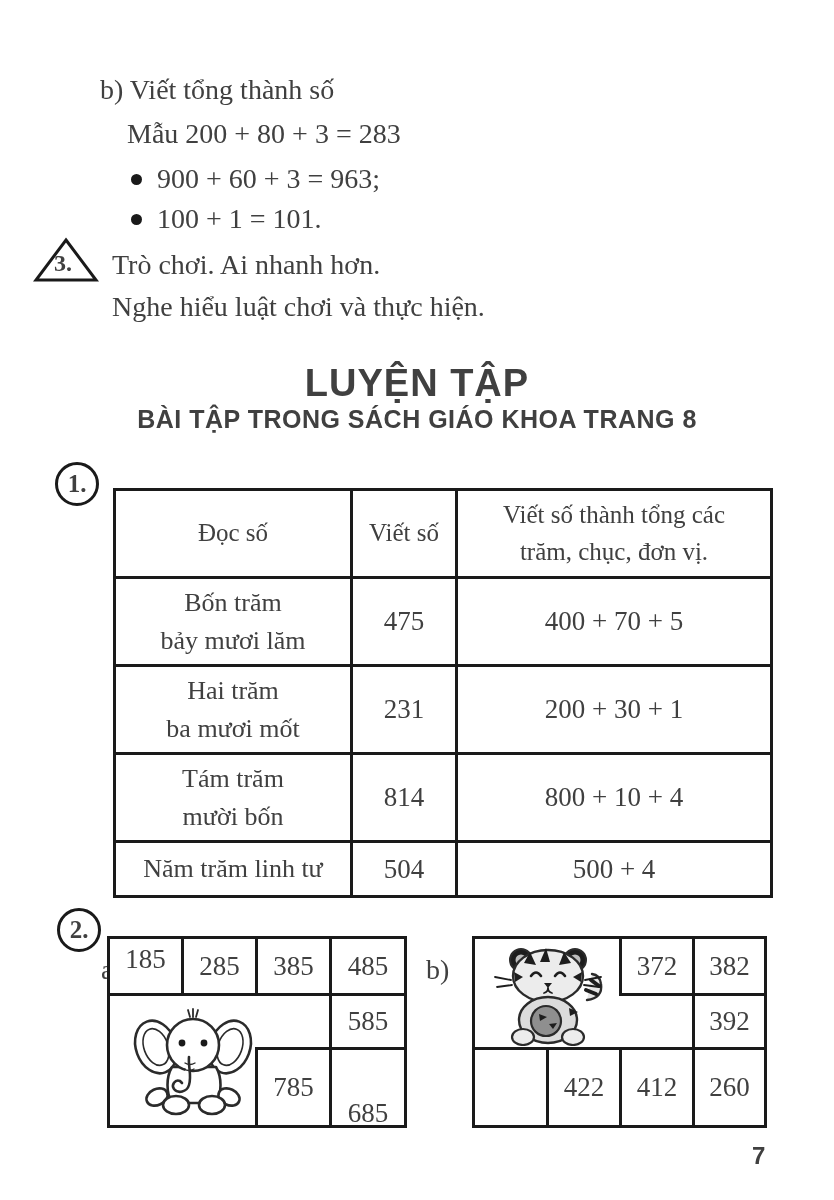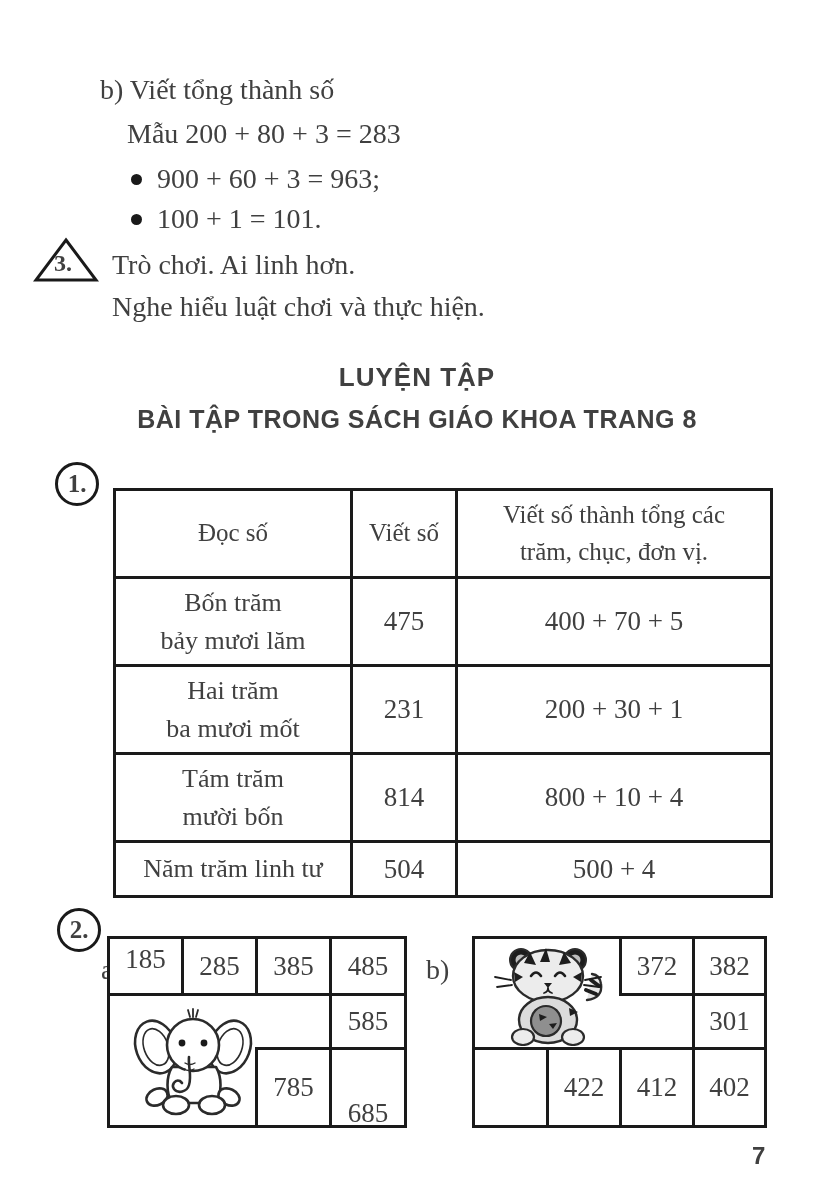--- a/index.html
+++ b/index.html
@@ -4,21 +4,21 @@
 <style>
   html,body{margin:0;padding:0;background:#ffffff;}
   .page{
     position:relative;width:834px;height:1200px;background:#ffffff;
     font-family:"Liberation Serif","DejaVu Serif",serif;color:#404040;overflow:hidden;
   }
   .abs{position:absolute;}
   .serif-line{font-size:28px;white-space:nowrap;}
   .bullet-dot{display:inline-block;width:11px;height:11px;border-radius:50%;background:#1a1a1a;margin-right:15px;vertical-align:3px;}
   .heading-1{left:0;top:362px;width:100%;text-align:center;
-    font-family:"Liberation Sans","DejaVu Sans",sans-serif;font-weight:bold;font-size:26px;letter-spacing:1px;}
+    font-family:"Liberation Sans","DejaVu Sans",sans-serif;font-weight:bold;font-size:38px;letter-spacing:1px;}
   .heading-2{left:0;top:405px;width:100%;text-align:center;
     font-family:"Liberation Sans","DejaVu Sans",sans-serif;font-weight:bold;font-size:25px;letter-spacing:.5px;}
   .num-circle{width:38px;height:38px;border:3px solid #1a1a1a;border-radius:50%;
     display:flex;align-items:center;justify-content:center;font-weight:bold;font-size:25px;}
   .tri-wrap{width:66px;height:46px;}
   .tri-num{position:absolute;left:21px;top:13px;font-weight:bold;font-size:24px;}
   
   table.ex1{position:absolute;left:113px;top:488px;width:657px;border-collapse:collapse;table-layout:fixed;}
   table.ex1 td{border:3px solid #1a1a1a;text-align:center;vertical-align:middle;padding:0;}
   table.ex1 .hd{font-size:25px;line-height:1.45;}
@@ -40,21 +40,21 @@
   <div class="abs serif-line" style="left:127px;top:118px;">Mẫu 200 + 80 + 3 = 283</div>
   <div class="abs serif-line" style="left:131px;top:163px;"><span class="bullet-dot"></span><span>900 + 60 + 3 = 963;</span></div>
   <div class="abs serif-line" style="left:131px;top:203px;"><span class="bullet-dot"></span><span>100 + 1 = 101.</span></div>
 
   <div class="abs tri-wrap" style="left:33px;top:237px;">
     <svg width="66" height="46" viewBox="0 0 66 46">
       <polygon points="33,3 63,43 3,43" fill="#ffffff" stroke="#1a1a1a" stroke-width="3"></polygon>
     </svg>
     <span class="tri-num">3.</span>
   </div>
-  <div class="abs serif-line" style="left:112px;top:249px;">Trò chơi. Ai linh hơn.</div>
+  <div class="abs serif-line" style="left:112px;top:249px;">Trò chơi. Ai nhanh hơn.</div>
   <div class="abs serif-line" style="left:112px;top:291px;">Nghe hiểu luật chơi và thực hiện.</div>
 
   <div class="abs heading-1">LUYỆN TẬP</div>
   <div class="abs heading-2">BÀI TẬP TRONG SÁCH GIÁO KHOA TRANG 8</div>
 
   <div class="abs num-circle" style="left:55px;top:462px;">1.</div>
 
   <table class="ex1">
     <colgroup>
         <col style="width:237px">
@@ -147,24 +147,24 @@
     <div class="gl" style="left:144px;top:0;width:3px;height:54px;"></div>
     <div class="gl" style="left:217px;top:0;width:3px;height:108px;"></div>
     <div class="gl" style="left:144px;top:54px;width:145px;height:3px;"></div>
     <div class="gl" style="left:0;top:108px;width:289px;height:3px;"></div>
     <div class="gl" style="left:71px;top:111px;width:3px;height:75px;"></div>
     <div class="gl" style="left:144px;top:111px;width:3px;height:75px;"></div>
     <div class="gl" style="left:217px;top:111px;width:3px;height:75px;"></div>
 
     <div class="gcell" style="left:147px;top:0;width:70px;height:54px;">372</div>
     <div class="gcell" style="left:220px;top:0;width:69px;height:54px;">382</div>
-    <div class="gcell" style="left:220px;top:57px;width:69px;height:51px;">301</div>
+    <div class="gcell" style="left:220px;top:57px;width:69px;height:51px;">392</div>
     <div class="gcell" style="left:74px;top:111px;width:70px;height:75px;">422</div>
     <div class="gcell" style="left:147px;top:111px;width:70px;height:75px;">412</div>
-    <div class="gcell" style="left:220px;top:111px;width:69px;height:75px;">402</div>
+    <div class="gcell" style="left:220px;top:111px;width:69px;height:75px;">260</div>
 
     <svg class="abs" style="left:12px;top:3px;" width="126" height="104" viewBox="0 0 126 104">
       <g stroke="#2b2b2b" stroke-linejoin="round" stroke-linecap="round">
         <circle cx="34" cy="18" r="11" fill="#1d1d1d" stroke-width="2"></circle>
         <circle cx="88" cy="18" r="11" fill="#1d1d1d" stroke-width="2"></circle>
         <circle cx="34" cy="18" r="5.5" fill="#bdbdbd" stroke="none"></circle>
         <circle cx="88" cy="18" r="5.5" fill="#bdbdbd" stroke="none"></circle>
         <path d="M100,58 q16,-2 14,-16 q-1,-9 -9,-10" fill="#e6e6e6" stroke-width="2.4"></path>
         <path d="M104,38 l8,6 M99,48 l10,4" stroke="#1d1d1d" stroke-width="4"></path>
         <ellipse cx="61" cy="34" rx="35" ry="26" fill="#ececec" stroke-width="2.4"></ellipse>

